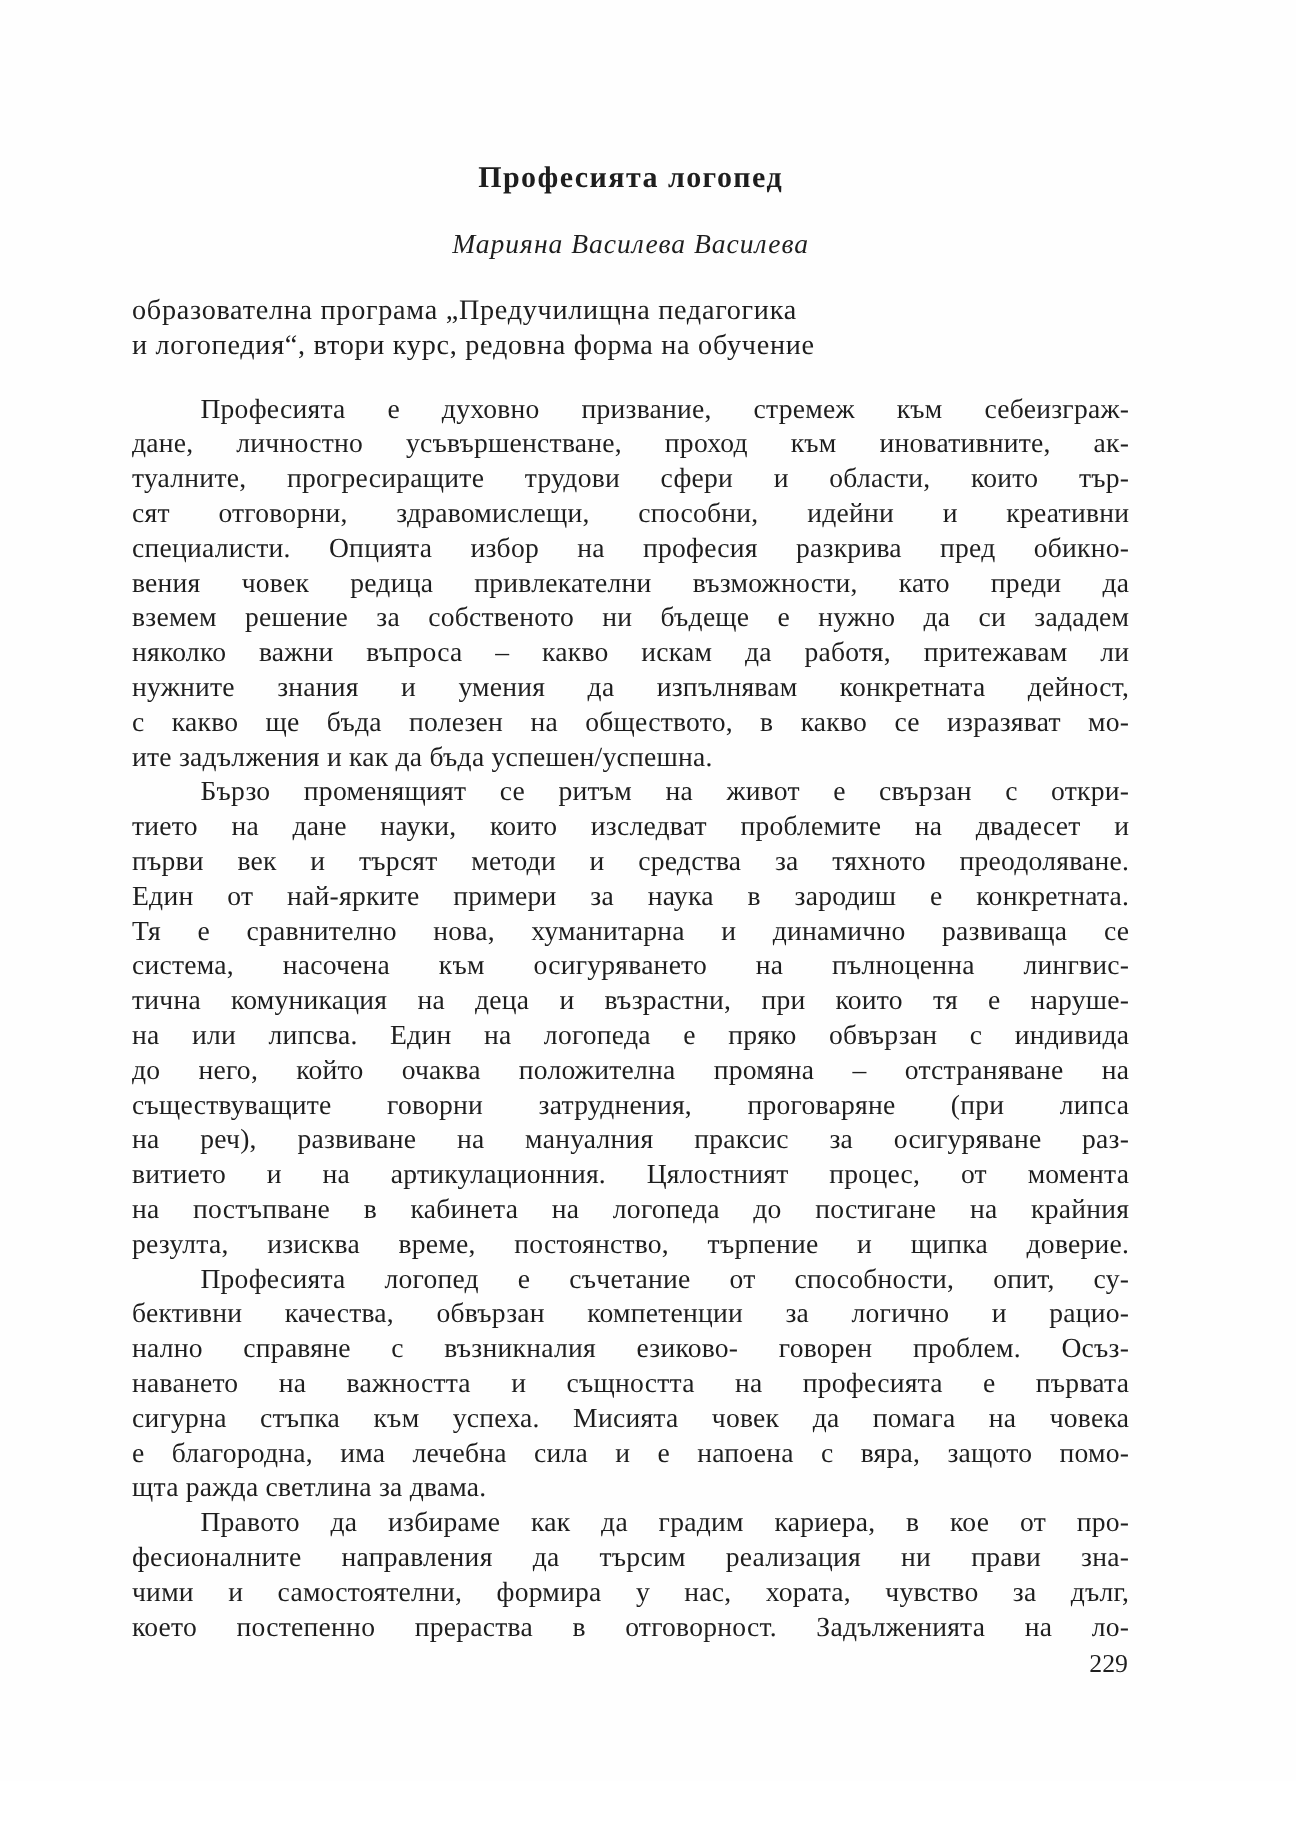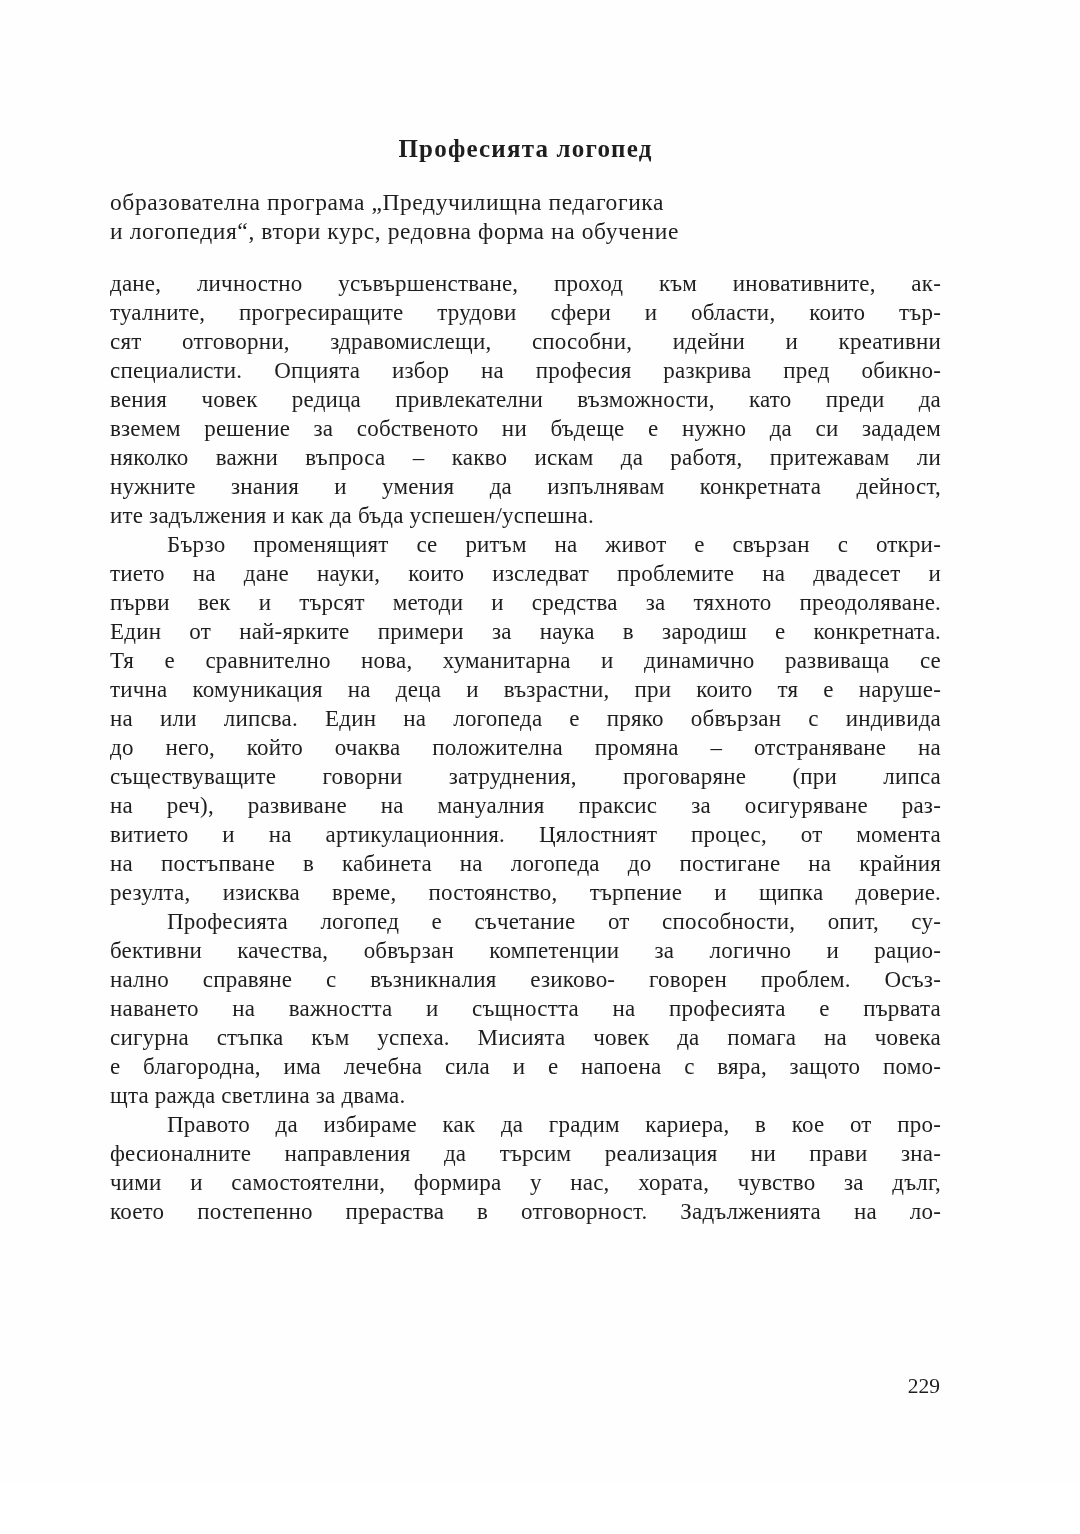--- a/index.html
+++ b/index.html
@@ -73,42 +73,46 @@
     line-height: 29px;
     color: #1e1e1e;
   }
 </style>
 </head>
 <body>
 
 <div class="page">
   <div class="content">
     <h1 class="title">Професията логопед</h1>
+    <div class="author">Марияна Василева Василева</div>
     <div class="subtitle">
       <div class="subtitle-line">образователна програма „Предучилищна педагогика</div>
       <div class="subtitle-line">и логопедия“, втори курс, редовна форма на обучение</div>
     </div>
     <div class="body-text">
         <div class="paragraph">
+          <div class="line first">Професията е духовно призвание, стремеж към себеизграж-</div>
           <div class="line">дане, личностно усъвършенстване, проход към иновативните, ак-</div>
           <div class="line">туалните, прогресиращите трудови сфери и области, които тър-</div>
           <div class="line">сят отговорни, здравомислещи, способни, идейни и креативни</div>
           <div class="line">специалисти. Опцията избор на професия разкрива пред обикно-</div>
           <div class="line">вения човек редица привлекателни възможности, като преди да</div>
           <div class="line">вземем решение за собственото ни бъдеще е нужно да си зададем</div>
           <div class="line">няколко важни въпроса – какво искам да работя, притежавам ли</div>
           <div class="line">нужните знания и умения  да изпълнявам конкретната дейност,</div>
+          <div class="line">с какво ще бъда полезен на обществото, в какво се изразяват мо-</div>
           <div class="line flush">ите задължения и как да бъда успешен/успешна.</div>
         </div>
         <div class="paragraph">
           <div class="line first">Бързо променящият се ритъм на живот е свързан с откри-</div>
           <div class="line">тието на дане науки, които изследват проблемите на двадесет и</div>
           <div class="line">първи век и търсят методи и средства за тяхното преодоляване.</div>
           <div class="line">Един от най-ярките примери за наука в зародиш е конкретната.</div>
           <div class="line">Тя е сравнително нова, хуманитарна и динамично развиваща се</div>
+          <div class="line">система, насочена към осигуряването на пълноценна лингвис-</div>
           <div class="line">тична комуникация на деца и възрастни, при които тя е наруше-</div>
           <div class="line">на или липсва. Един на логопеда е пряко обвързан с индивида</div>
           <div class="line">до него, който очаква положителна промяна – отстраняване на</div>
           <div class="line">съществуващите говорни затруднения, проговаряне (при липса</div>
           <div class="line">на реч), развиване на мануалния праксис за осигуряване раз-</div>
           <div class="line">витието и на артикулационния. Цялостният процес, от момента</div>
           <div class="line">на постъпване в кабинета на логопеда до постигане на крайния</div>
           <div class="line">резулта, изисква време, постоянство, търпение и щипка доверие.</div>
         </div>
         <div class="paragraph">

